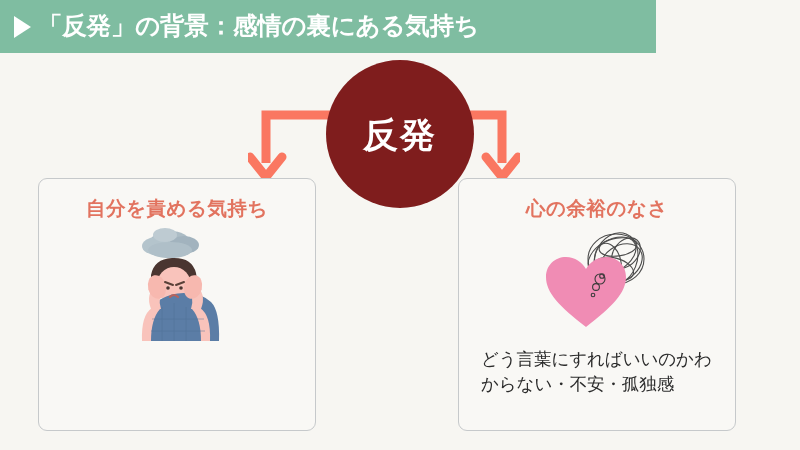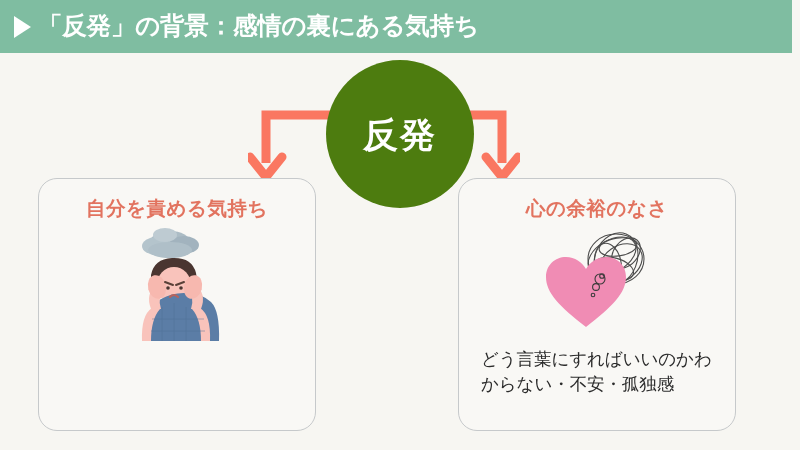--- a/index.html
+++ b/index.html
@@ -13,21 +13,21 @@
     font-family: "Liberation Sans", "DejaVu Sans", sans-serif;
     overflow: hidden;
     position: relative;
   }
 
   
   #header-banner {
     position: absolute;
     left: 0;
     top: 0;
-    width: 792px;
+    width: 656px;
     height: 53px;
     background: #7fbda1;
     display: flex;
     align-items: center;
     box-sizing: border-box;
     padding-left: 14px;
   }
   #header-marker {
     width: 0;
     height: 0;
@@ -56,21 +56,21 @@
   }
 
   
   #center-node {
     position: absolute;
     left: 326px;
     top: 7px;
     width: 148px;
     height: 148px;
     border-radius: 50%;
-    background: #4d7c0f;
+    background: #7f1d1d;
     display: flex;
     align-items: center;
     justify-content: center;
     z-index: 3;
   }
   #center-node-label {
     color: #ffffff;
     font-size: 35px;
     font-weight: bold;
     letter-spacing: 2px;
@@ -87,21 +87,21 @@
   #connector-right { left: 400px; }
 
   
   .card {
     position: absolute;
     top: 125px;
     width: 278px;
     height: 253px;
     background: #f9f8f5;
     border: 1.5px solid #c6c9cb;
-    border-radius: 19px;
+    border-radius: 9px;
     box-sizing: border-box;
     z-index: 2;
     display: flex;
     flex-direction: column;
     align-items: center;
   }
   #card-left  { left: 38px; }
   #card-right { left: 458px; }
 
   .card-title {

